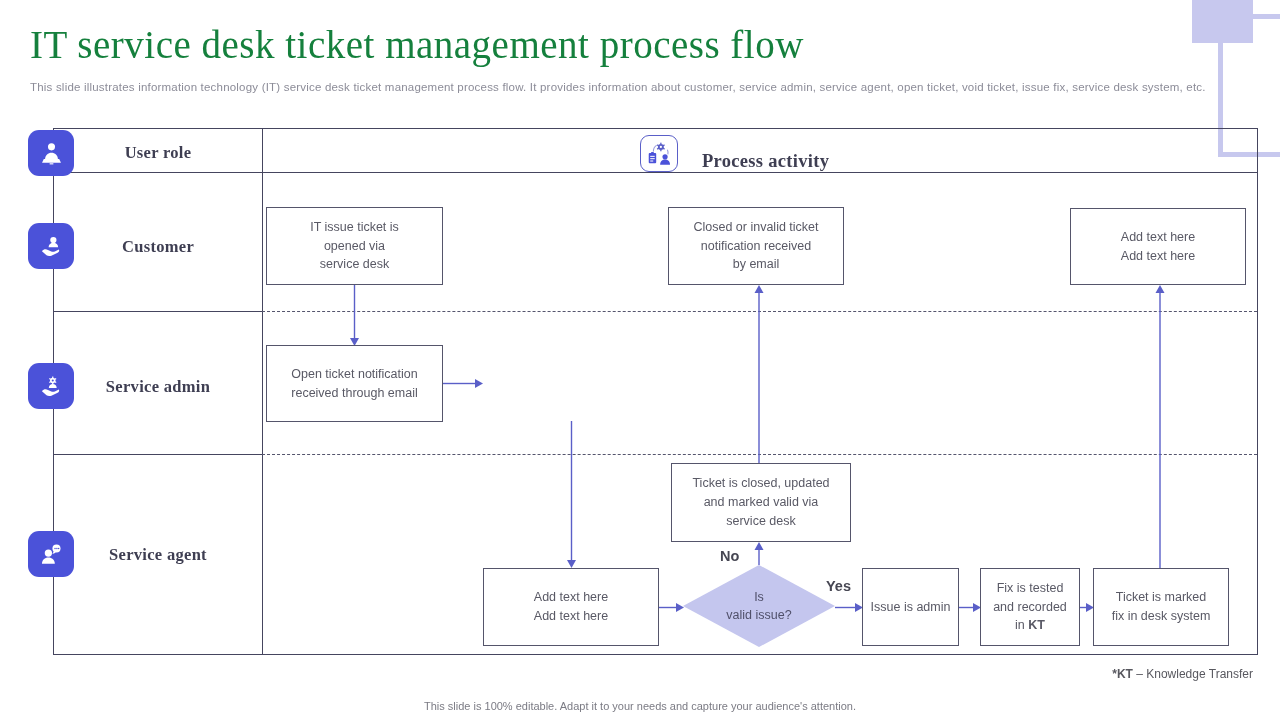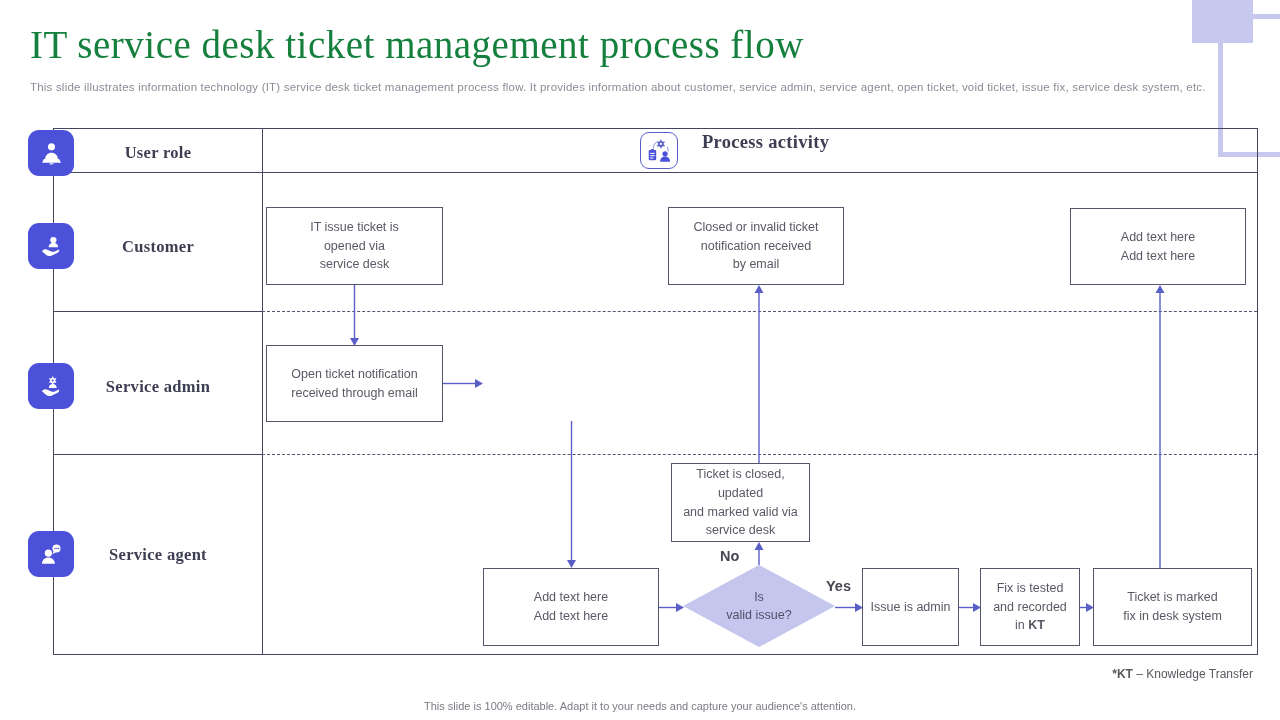--- a/index.html
+++ b/index.html
@@ -48,21 +48,21 @@
 
   .lane-label {
     position:absolute; left:62px; width:192px; text-align:center;
     font-family:"Liberation Serif", serif; font-weight:700;
     font-size:16.5px; color:#3e3e52; letter-spacing:.3px;
   }
   .ll-header { top:143px; } .ll-cust { top:237px; } .ll-admin { top:377px; } .ll-agent { top:545px; }
 
   .proc-header {
     position:absolute; left:640px; top:132px; width:240px; height:40px;
-    display:flex; align-items:flex-start; gap:24px;
+    display:flex; align-items:flex-end; gap:24px;
   }
   .proc-icon-box {
     width:38px; height:37px; border:1.4px solid #5a5fc8; border-radius:9px;
     display:flex; align-items:center; justify-content:center; background:#fff;
   }
   .proc-title {
     font-family:"Liberation Serif", serif; font-weight:700;
     font-size:18.5px; color:#3e3e52; letter-spacing:.3px;
   }
 
@@ -71,25 +71,25 @@
     position:absolute; background:#ffffff; border:1px solid #55556b;
     display:flex; align-items:center; justify-content:center; text-align:center;
     font-size:12.5px; color:#595965; line-height:1.5; padding:4px;
   }
   .node .nt { white-space:pre-line; }
   .n-open        { left:266px; top:207px;  width:177px; height:78px; }
   .n-closednotif { left:668px; top:207px;  width:176px; height:78px; }
   .n-addcust     { left:1070px;top:208px;  width:176px; height:77px; }
   .n-opennotif   { left:266px; top:345px;  width:177px; height:77px; }
   .n-analyzed    { left:483px; top:345px;  width:176px; height:76px; }
-  .n-closedvalid { left:671px; top:463px;  width:139px; height:79px; }
+  .n-closedvalid { left:671px; top:463px;  width:180px; height:79px; }
   .n-addagent    { left:483px; top:568px;  width:176px; height:78px; }
   .n-fixed       { left:862px; top:568px;  width:97px;  height:78px; }
   .n-fixtested   { left:980px; top:568px;  width:100px; height:78px; }
-  .n-marked      { left:1093px;top:568px;  width:159px; height:78px;align-items:center; }
+  .n-marked      { left:1093px;top:568px;  width:136px; height:78px;align-items:center; }
 
   .diamond {
     position:absolute; left:683px; top:565px; width:152px; height:82px;
     background:#c4c6ee;
     clip-path:polygon(50% 0, 100% 50%, 50% 100%, 0 50%);
     display:flex; align-items:center; justify-content:center; text-align:center;
     font-size:12.5px; color:#50506a; line-height:1.45;
   }
   .diamond .nt { white-space:pre-line; }
 

